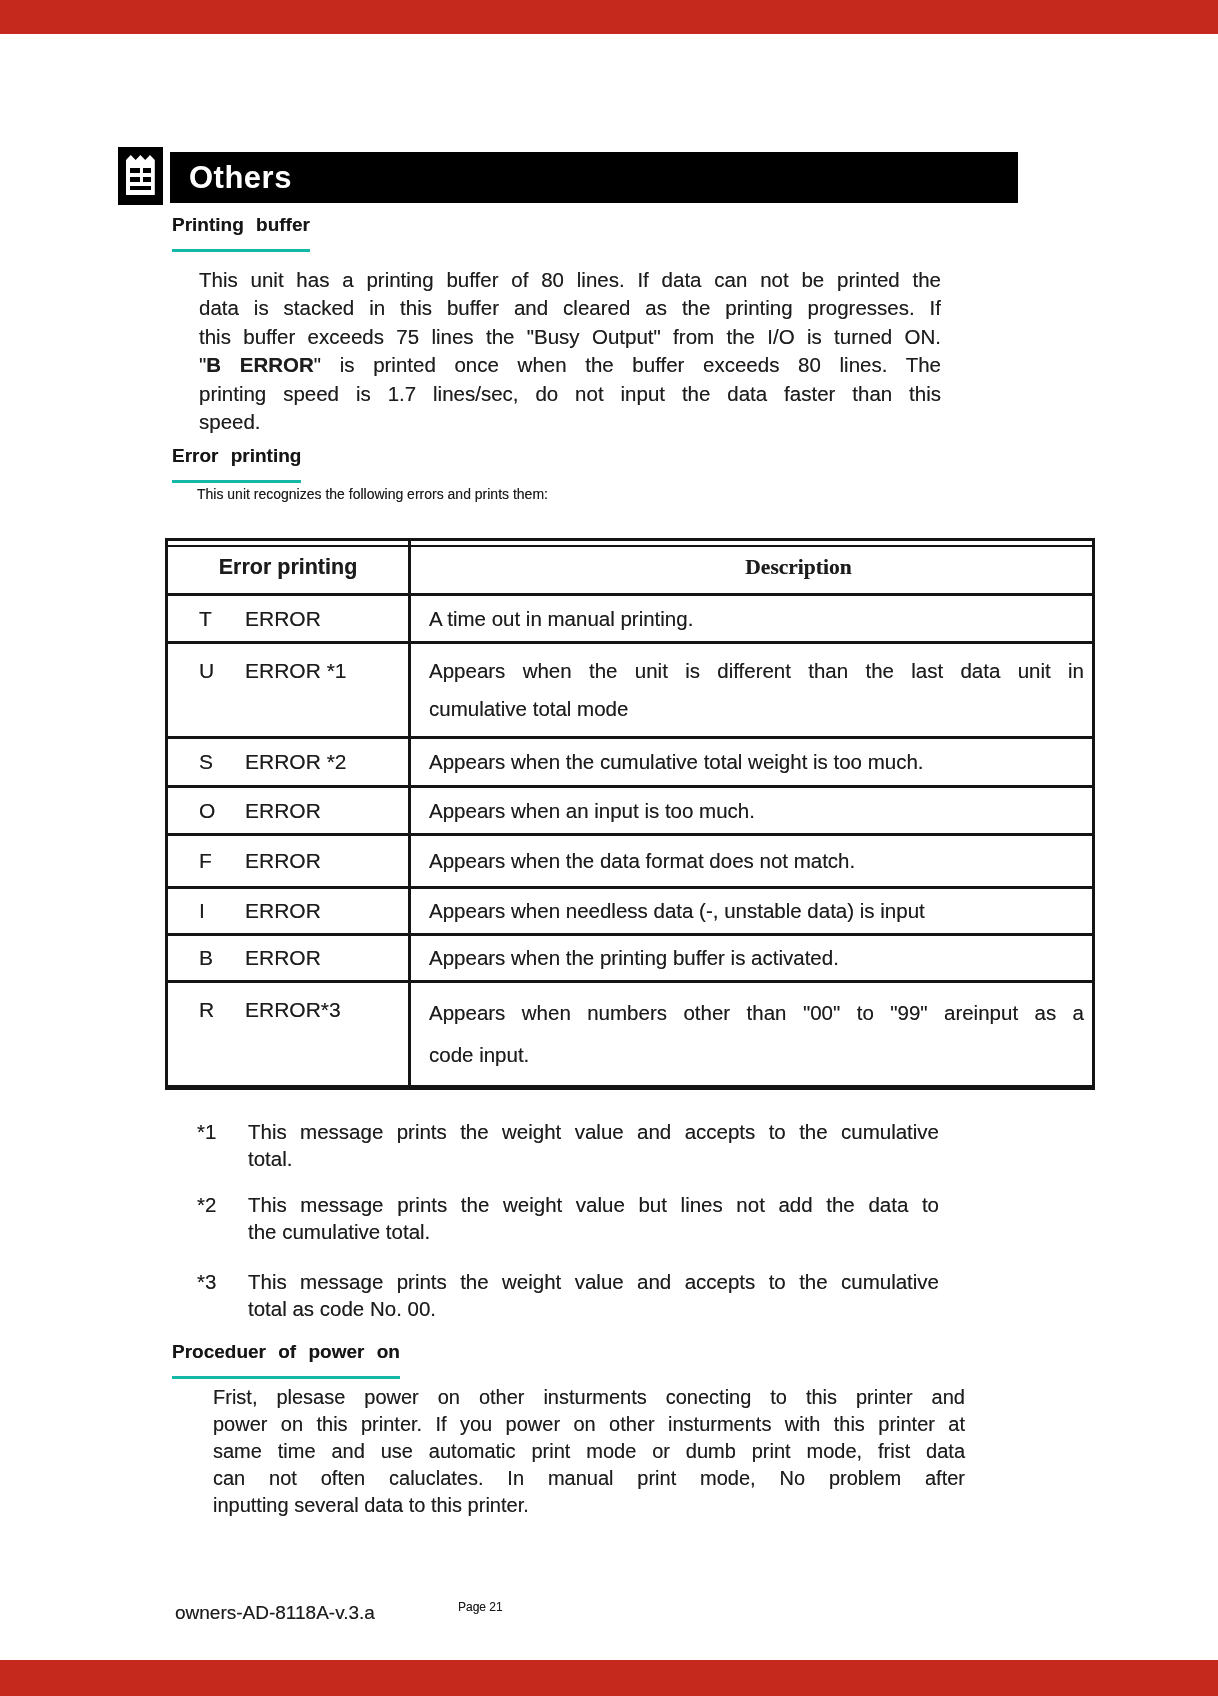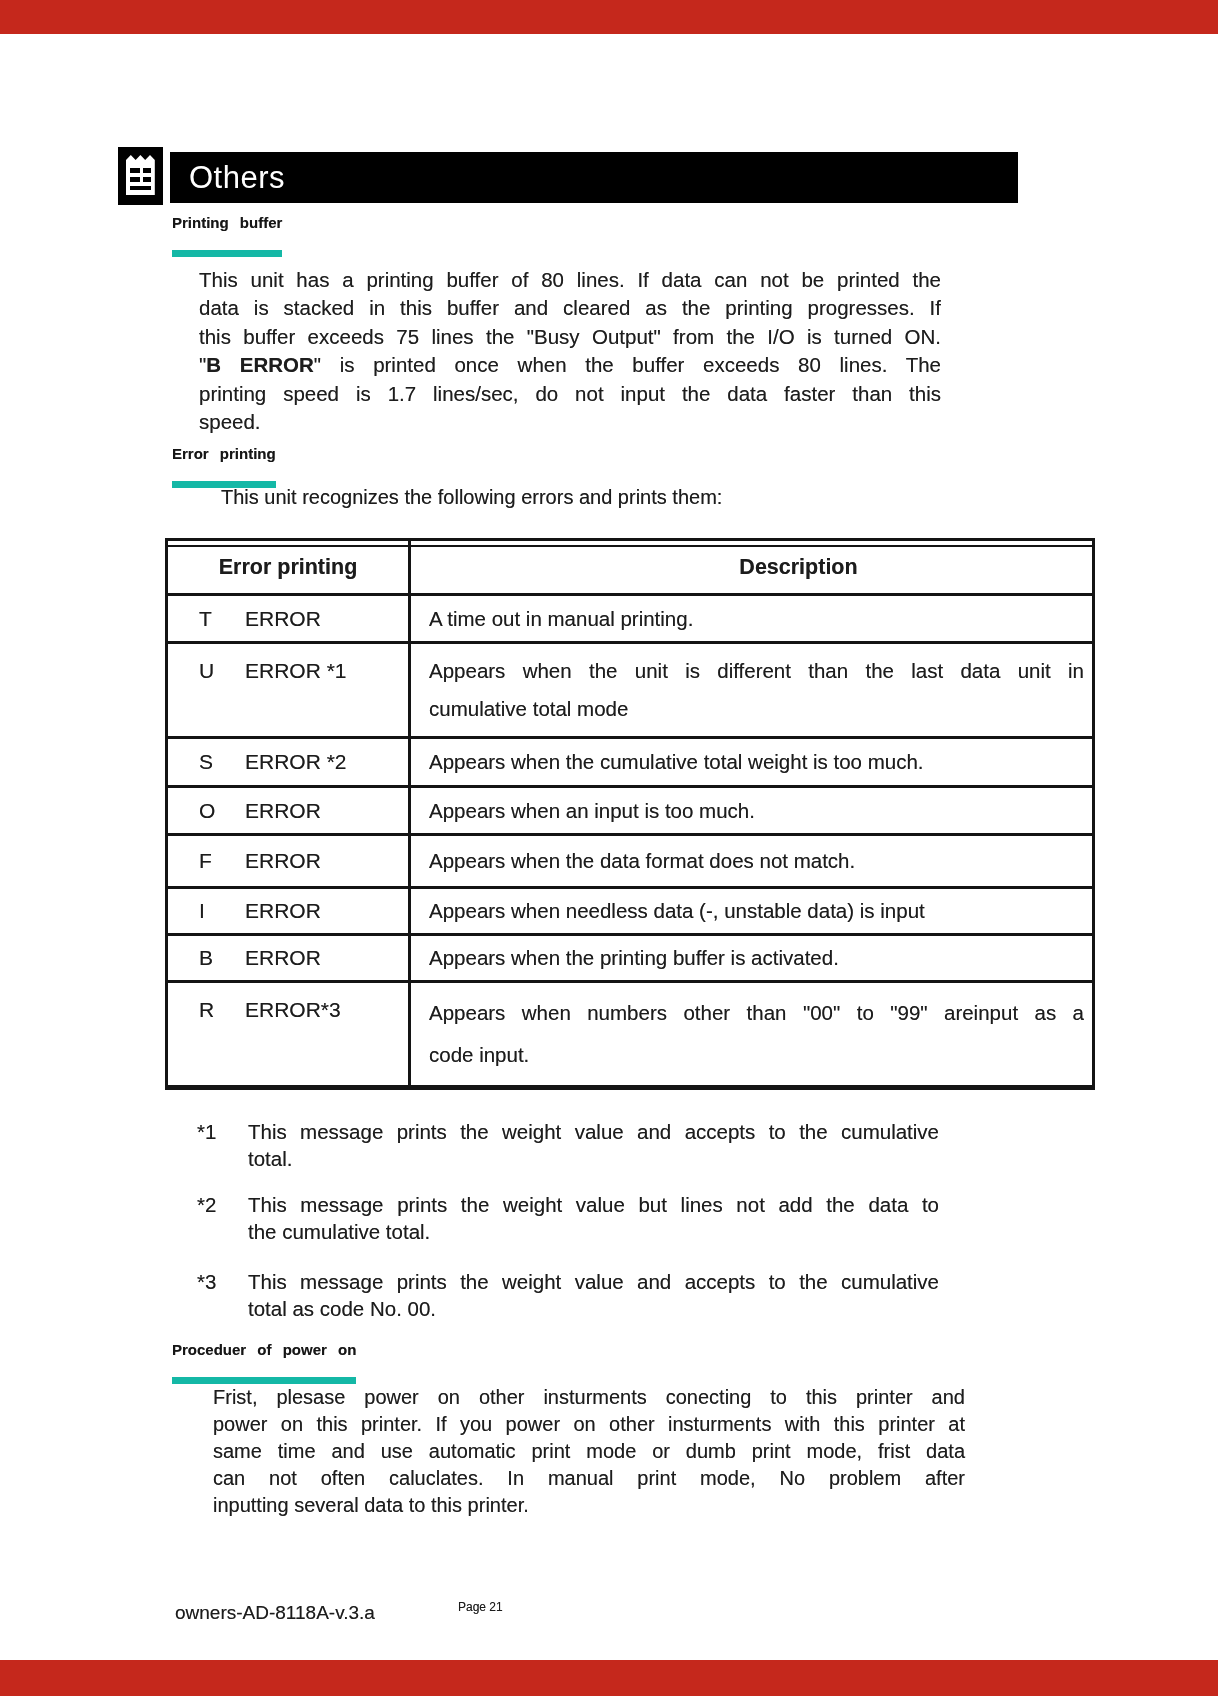--- a/index.html
+++ b/index.html
@@ -12,52 +12,52 @@
   .scan-bar.top{top:0;height:34px;}
   .scan-bar.bottom{bottom:0;height:36px;}
 
   
   .header-row{position:absolute;top:147px;left:118px;display:flex;gap:7px;}
   .icon-box{width:45px;height:58px;background:#000;flex:none;}
   .title-bar{
     width:848px;height:51px;background:#000;color:#fff;display:flex;
     align-items:center;padding-left:19px;box-sizing:border-box;margin-top:5px;
   }
-  .title-bar span{font-size:31px;font-weight:normal;letter-spacing:.5px;}
+  .title-bar span{font-size:31px;font-weight:bold;letter-spacing:.5px;}
 
   
   .h2{
-    position:absolute;font-weight:bold;font-size:15px;color:#161616;
-    border-bottom:7px solid #14b8a6;padding-bottom:19px;word-spacing:7px;white-space:nowrap;
+    position:absolute;font-weight:bold;font-size:19px;color:#161616;
+    border-bottom:3px solid #14b8a6;padding-bottom:13px;word-spacing:7px;white-space:nowrap;
   }
   
   .para{position:absolute;font-size:20px;color:#1d1d1d;}
   .para .jline{text-align:justify;text-align-last:justify;}
   .para .jline.last{text-align:justify;text-align-last:left;}
 
   #p-buffer{top:266px;left:199px;width:742px;line-height:28.4px;font-size:20.5px;}
-  #intro{position:absolute;top:486px;left:197px;font-size:20px;margin-left:24px;}
+  #intro{position:absolute;top:486px;left:197px;font-size:14px;}
   #p-proc{top:1384px;left:213px;width:752px;line-height:27px;}
 
   
   .etable{
     position:absolute;top:538px;left:165px;width:930px;box-sizing:border-box;
     border:3px solid #141414;border-bottom-width:5px;background:#fff;
   }
   .etable::before{content:"";position:absolute;left:0;right:0;top:4px;height:2px;background:#141414;}
   .trow{display:grid;grid-template-columns:243px 1fr;border-top:3px solid #141414;}
   .trow:first-child{border-top:none;}
   .cl{border-right:3px solid #141414;display:flex;align-items:center;padding-left:31px;box-sizing:border-box;font-size:21px;}
   .cl .code{width:46px;flex:none;}
   .cr{display:flex;flex-direction:column;justify-content:center;padding:0 8px 0 18px;font-size:20.5px;box-sizing:border-box;}
   .trow.tall .cl{align-items:flex-start;padding-top:15px;}
   .trow.tall .cr{justify-content:space-evenly;}
   .cr .fill{text-align:justify;text-align-last:justify;width:100%;}
   .trow.hdr .cl{justify-content:center;padding-left:0;font-weight:bold;font-size:21.5px;}
-  .trow.hdr .cr{flex-direction:row;align-items:center;padding-left:102px;font-weight:bold;font-size:21.5px;}
+  .trow.hdr .cr{flex-direction:row;align-items:center;padding-left:102px;font-weight:bold;font-size:21.5px;font-family:Liberation Serif, serif;}
   .rh52{height:52px;} .rh45{height:45px;} .rh92{height:92px;} .rh46{height:46px;}
   .rh50{height:50px;} .rh44{height:44px;} .rh102{height:102px;}
 
   
   .fn{position:absolute;left:197px;width:742px;display:flex;font-size:20.5px;line-height:27px;}
   .fn .marker{width:51px;flex:none;}
   .fn .fnlines{flex:1;}
   .fn .jline{text-align:justify;text-align-last:justify;}
   .fn .jline.last{text-align-last:left;}
 

